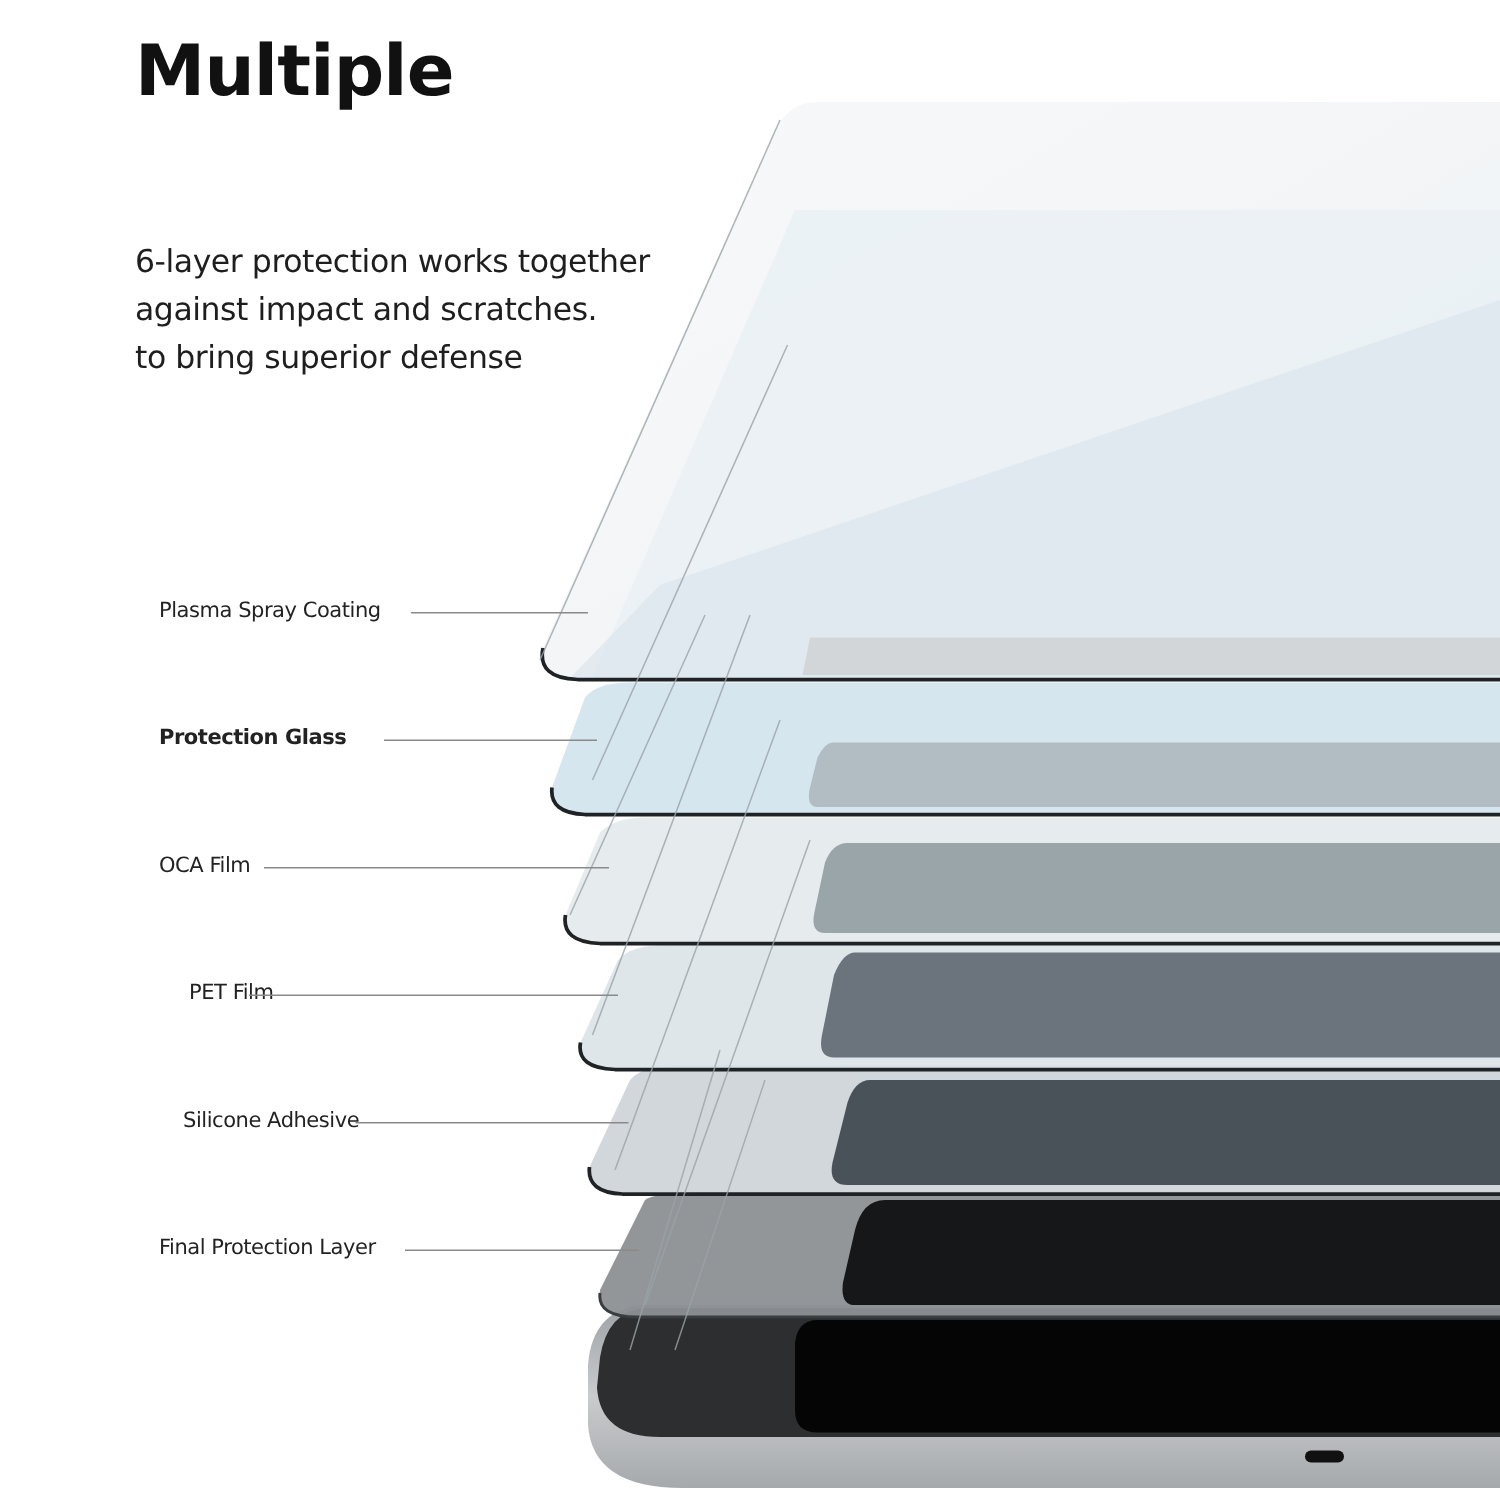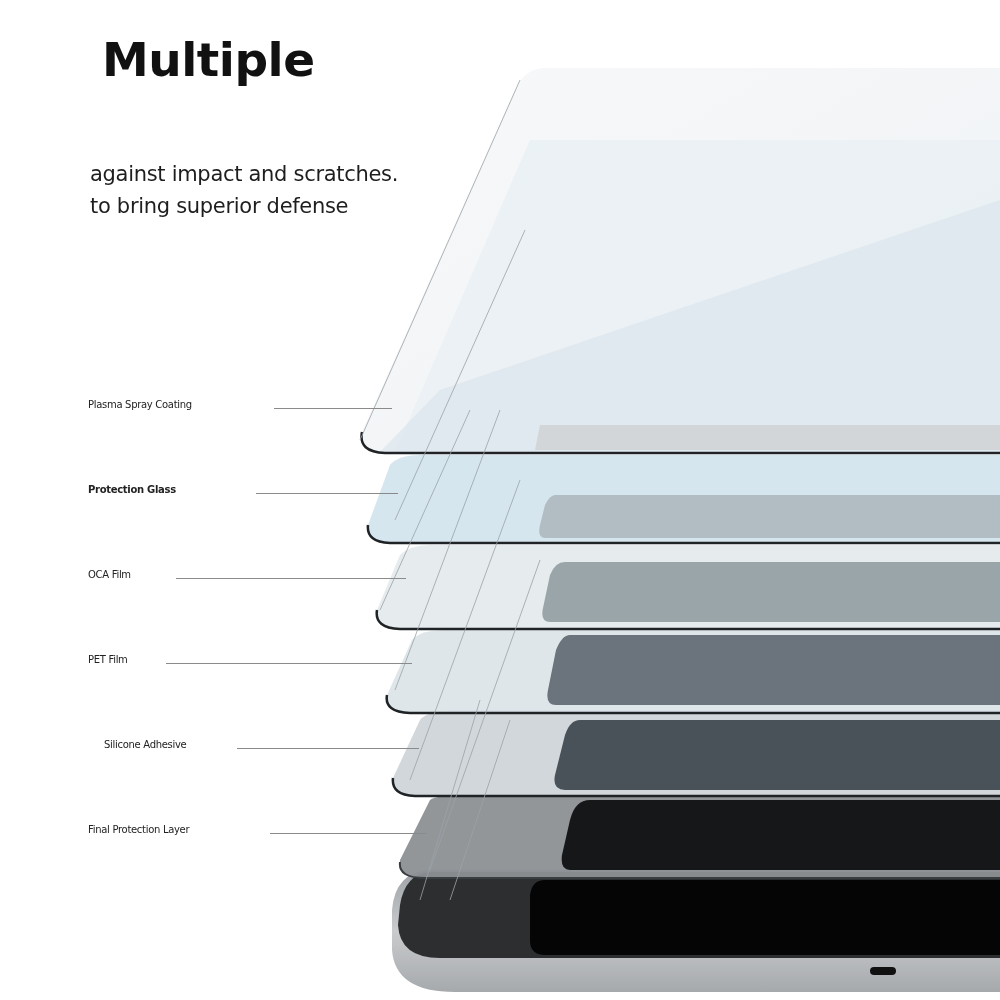--- a/index.html
+++ b/index.html
@@ -4,36 +4,36 @@
 <style>
   html, body { margin: 0; padding: 0; }
   body {
     width: 1000px; height: 1000px; overflow: hidden; position: relative;
     background: #ffffff;
     font-family: "DejaVu Sans", "Liberation Sans", sans-serif;
   }
   .stage { position: absolute; inset: 0; }
   .illustration { position: absolute; left: 0; top: 0; width: 1000px; height: 1000px; }
   .title {
-    position: absolute; left: 90px; top: 18px; margin: 12px;
+    position: absolute; left: 90px; top: 18px; margin: 0;
     font-family: "DejaVu Sans", sans-serif;
     font-size: 47px; line-height: 60px; font-weight: bold; color: #111111;
     letter-spacing: -0.5px;
   }
   .title span { display: block; }
   .subtitle {
     position: absolute; left: 90px; top: 158px; margin: 0;
     font-family: "DejaVu Sans", sans-serif;
     font-size: 21px; line-height: 32px; color: #1e1e1e; letter-spacing: -0.3px;
   }
   .subtitle span { display: block; }
   .layer-label {
-    position: absolute; left: 88px;
+    position: absolute; left: 106px;
     font-family: "DejaVu Sans", sans-serif;
-    font-size: 10px; color: #222222; letter-spacing: -0.3px;
+    font-size: 14px; color: #222222; letter-spacing: -0.3px;
     white-space: nowrap;
   }
   .layer-label.bold { font-weight: bold; }
   .leader {
     position: absolute; height: 1px; background: #8a8a8a;
   }
 </style>
 </head>
 <body>
 
@@ -112,34 +112,35 @@
       <line x1="480" y1="700" x2="420" y2="900"></line>
       <line x1="510" y1="720" x2="450" y2="900"></line>
     </g>
   </svg>
 
   <h1 class="title">
     <span>Multiple</span>
   </h1>
 
   <p class="subtitle">
+    <span>6-layer protection works together</span>
     <span>against impact and scratches.</span>
     <span>to bring superior defense</span>
   </p>
 
   <div class="layer-label" style="top:399px;">Plasma Spray Coating</div>
   <div class="leader" style="left:274px; top:408px; width:118px;"></div>
 
   <div class="layer-label bold" style="top:484px;">Protection Glass</div>
   <div class="leader" style="left:256px; top:493px; width:142px;"></div>
 
   <div class="layer-label" style="top:569px;">OCA Film</div>
   <div class="leader" style="left:176px; top:578px; width:230px;"></div>
 
-  <div class="layer-label" style="top:654px;">PET Film</div>
+  <div class="layer-label" style="top:654px;margin-left:20px;">PET Film</div>
   <div class="leader" style="left:166px; top:663px; width:246px;"></div>
 
   <div class="layer-label" style="top:739px;margin-left:16px;">Silicone Adhesive</div>
   <div class="leader" style="left:237px; top:748px; width:182px;"></div>
 
   <div class="layer-label" style="top:824px;">Final Protection Layer</div>
   <div class="leader" style="left:270px; top:833px; width:156px;"></div>
 
 </div>
 

